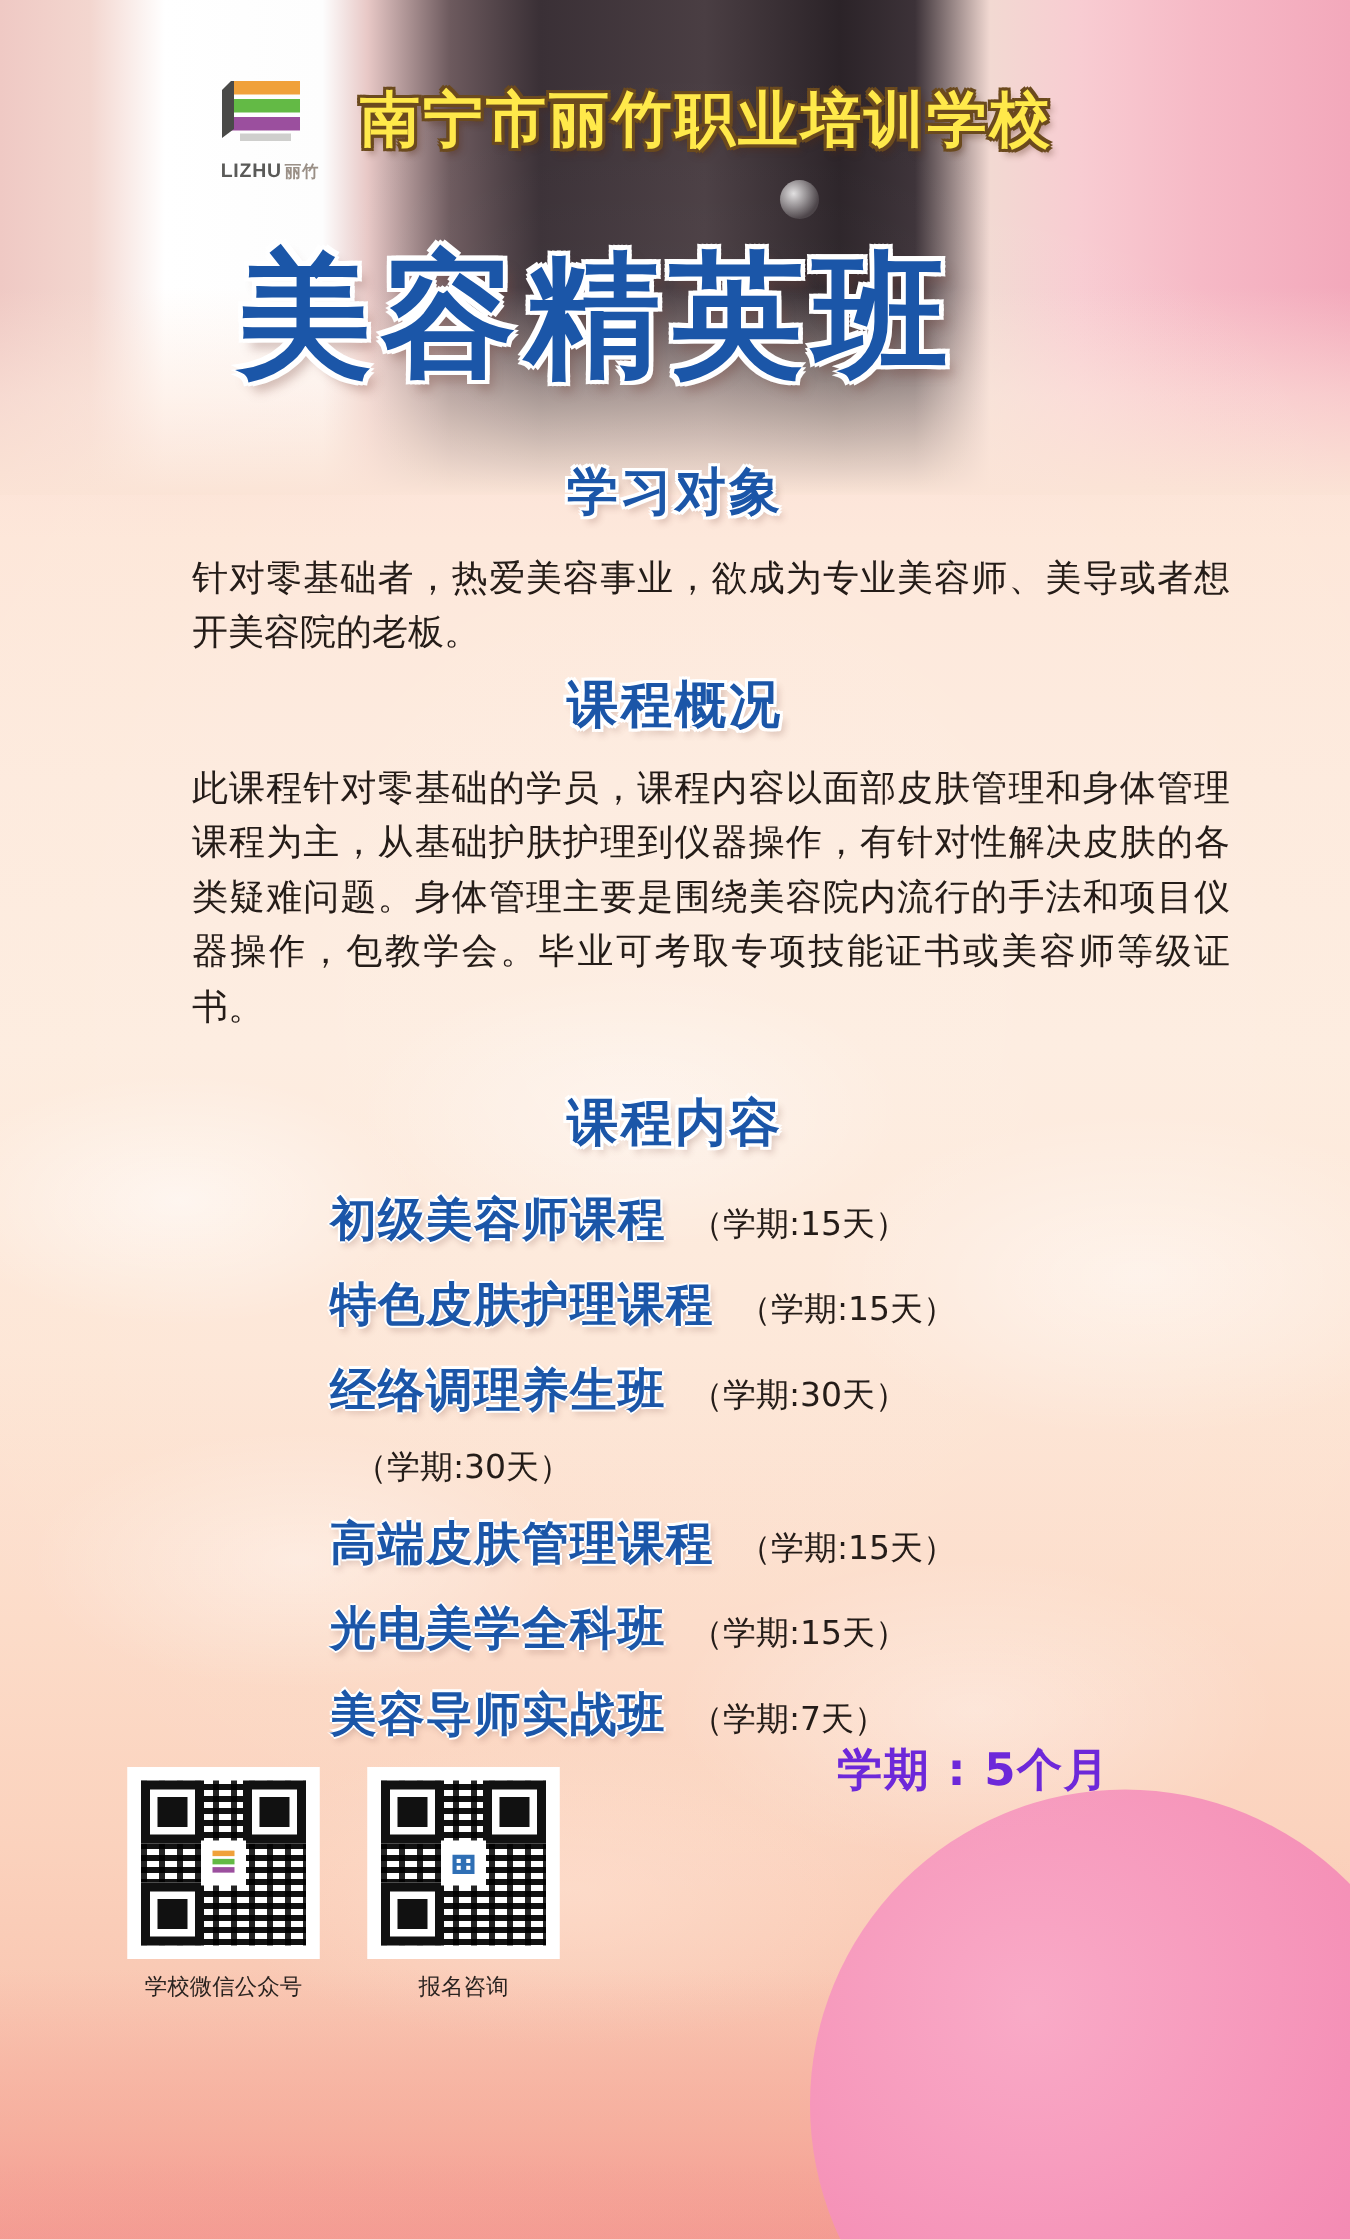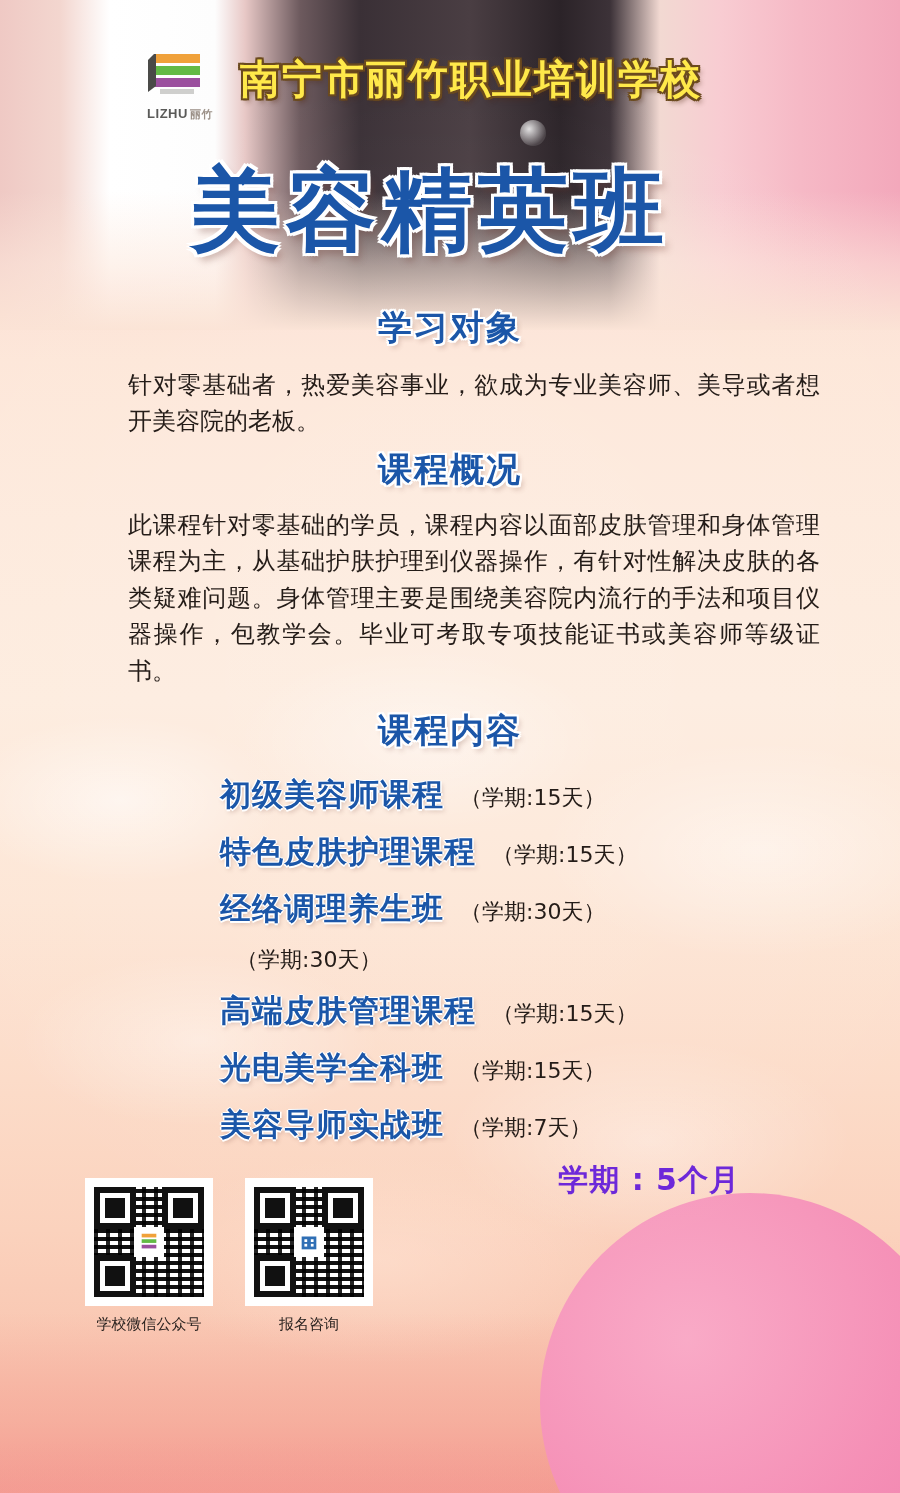--- a/index.html
+++ b/index.html
@@ -172,21 +172,20 @@
     text-align: center;
     font-size: 90px;
     font-weight: bold;
     letter-spacing: 6px;
     color: #1b56a8;
     font-family: "DejaVu Sans", "Liberation Sans", sans-serif;
     text-shadow:
       -3px 0 0 #ffffff, 3px 0 0 #ffffff, 0 -3px 0 #ffffff, 0 3px 0 #ffffff,
       -3px -3px 0 #ffffff, 3px -3px 0 #ffffff, -3px 3px 0 #ffffff, 3px 3px 0 #ffffff,
       5px 7px 7px rgba(120,70,60,0.35);
-    padding-left: 32px;
   }
 
   .section-heading {
     text-align: center;
     font-size: 34px;
     font-weight: bold;
     color: #1b56a8;
     font-family: "DejaVu Sans", "Liberation Sans", sans-serif;
     letter-spacing: 2px;
     text-shadow:
@@ -220,21 +219,21 @@
     top: 447px;
     left: 80px;
     width: 740px;
   }
   .sec-overview .body-text {
     margin-top: 14px;
   }
 
   .sec-courses {
     position: absolute;
-    top: 708px;
+    top: 726px;
     left: 80px;
     width: 740px;
   }
   .course-list {
     margin-top: 20px;
     padding-left: 140px;
   }
   .course-row {
     display: flex;
     align-items: baseline;

